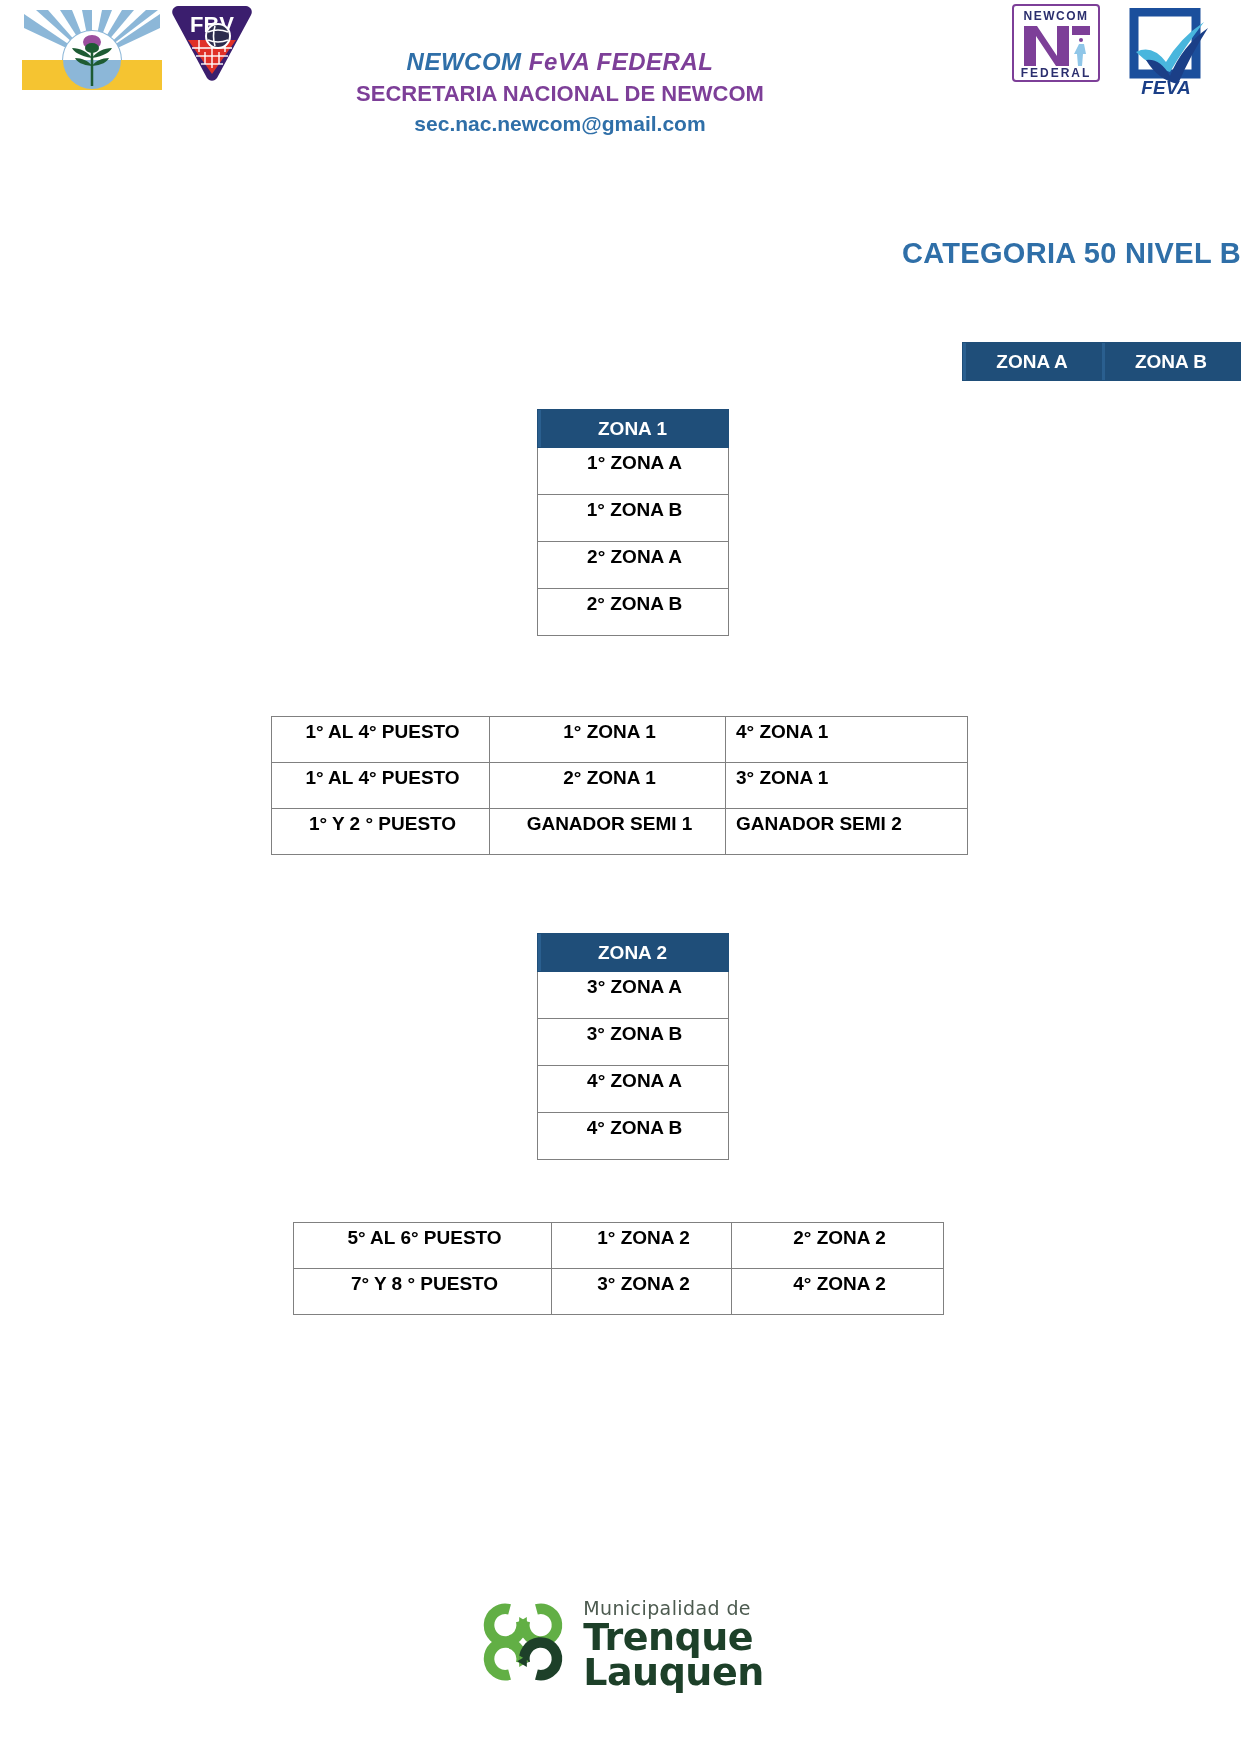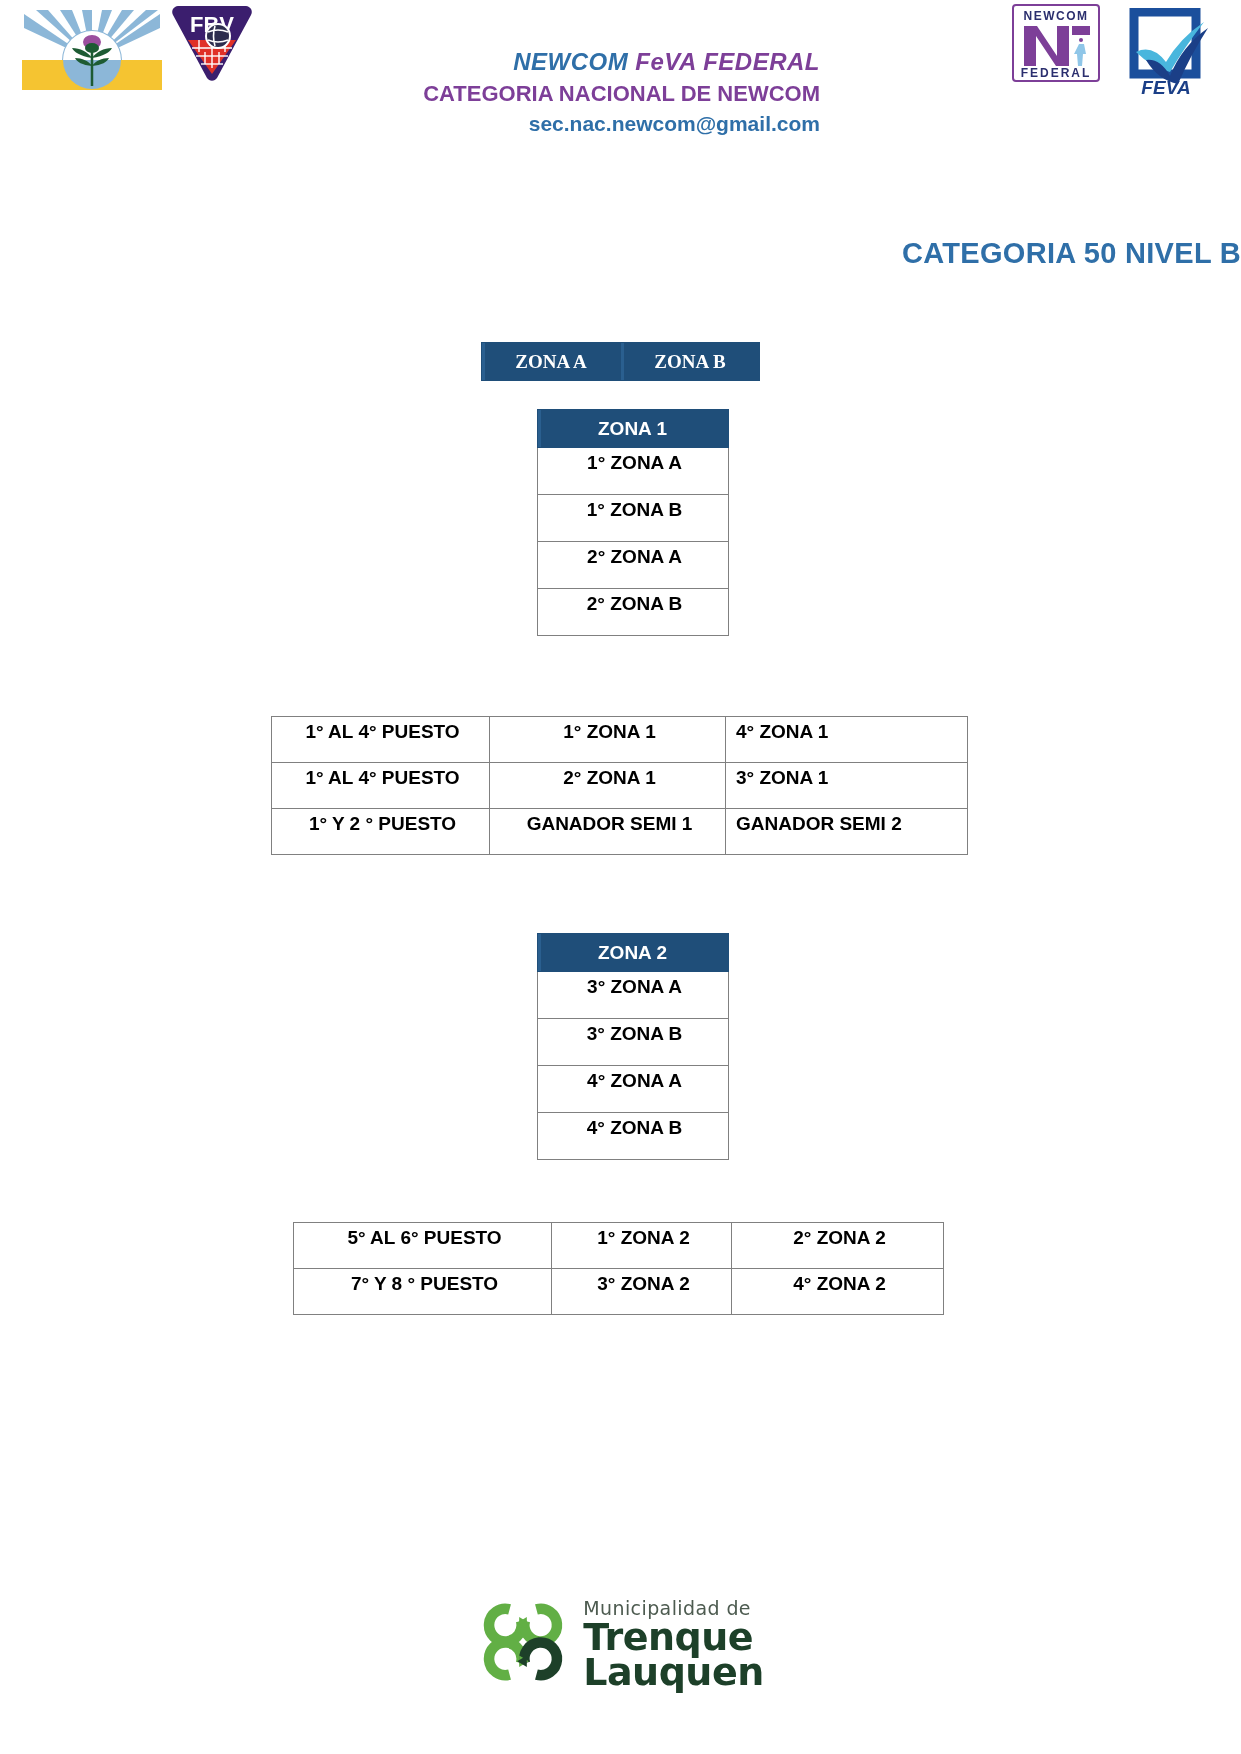--- a/index.html
+++ b/index.html
@@ -25,21 +25,21 @@
   }
   .logo-fbv {
     position: absolute;
     left: 172px; top: 2px;
     width: 80px; height: 84px;
   }
   .header-text {
     position: absolute;
     left: 300px; top: 48px;
     width: 520px;
-    text-align: right;
+    text-align: center;
   }
   .line-newcom {
     font-size: 24px;
     font-style: italic;
     font-weight: bold;
     letter-spacing: 0.5px;
     white-space: nowrap;
   }
   .line-newcom .blue { color: #2f6fa8; }
   .line-newcom .purple { color: #7d3f98; }
@@ -99,23 +99,22 @@
     height: 38px;
     vertical-align: middle !important;
     padding: 0 6px !important;
     border: 1px solid #1f4e79 !important;
     box-shadow: inset 3px 0 0 #2a5f8f;
   }
 
   
   .zonaAB-wrap {
     display: flex;
-    justify-content: center;
+    justify-content: flex-end;
     margin-top: 72px;
-    font-family: Liberation Serif, serif;
   }
   .zonaAB { }
   .zonaAB td {
     width: 139px;
   }
 
   
   .zonalist-wrap {
     display: flex;
     justify-content: center;
@@ -221,21 +220,21 @@
         <line x1="47" y1="50" x2="47" y2="62"></line>
       </g>
       <circle cx="46" cy="34" r="13" fill="#ffffff"></circle>
       <circle cx="46" cy="34" r="11" fill="#2d2d4e"></circle>
       <path d="M36,30 q10,-4 20,0 M36,38 q10,4 20,0 M43,24 q-3,10 0,20" stroke="#ffffff" stroke-width="1.6" fill="none"></path>
     </svg>
   </div>
 
   <div class="header-text">
     <div class="line-newcom"><span class="blue">NEWCOM </span><span class="purple">FeVA FEDERAL</span></div>
-    <div class="line-secretaria">CATEGORIA NACIONAL DE NEWCOM</div>
+    <div class="line-secretaria">SECRETARIA NACIONAL DE NEWCOM</div>
     <div class="line-mail">sec.nac.newcom@gmail.com</div>
   </div>
 
   <div class="logo-newcom-fed">
     <svg viewBox="0 0 88 78" width="88" height="78">
       <rect x="1" y="1" width="86" height="76" fill="#ffffff" stroke="#7d3f98" stroke-width="2" rx="3"></rect>
       <text x="44" y="16" font-family="Liberation Sans, sans-serif" font-size="12" font-weight="bold" fill="#2b2f6e" text-anchor="middle" letter-spacing="1.5">NEWCOM</text>
       <path d="M12,22 h13 l20,30 V22 h12 v40 h-13 l-20,-30 v30 h-12 z" fill="#7d3f98"></path>
       <rect x="60" y="22" width="18" height="9" fill="#7d3f98"></rect>
       <circle cx="69" cy="36" r="2" fill="#7d3f98"></circle>

